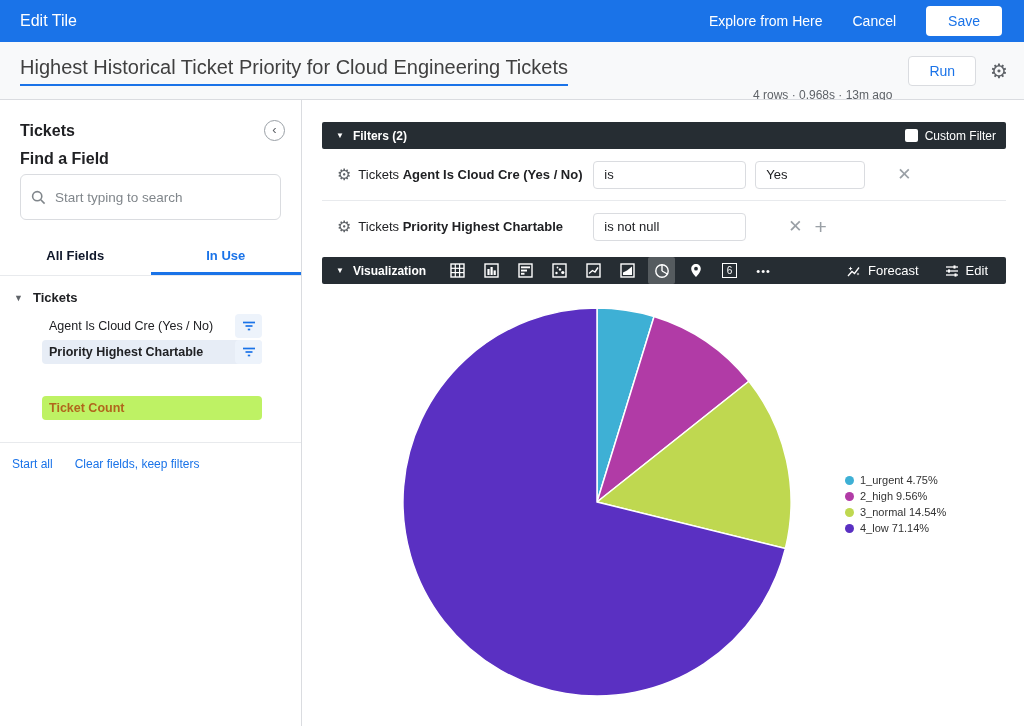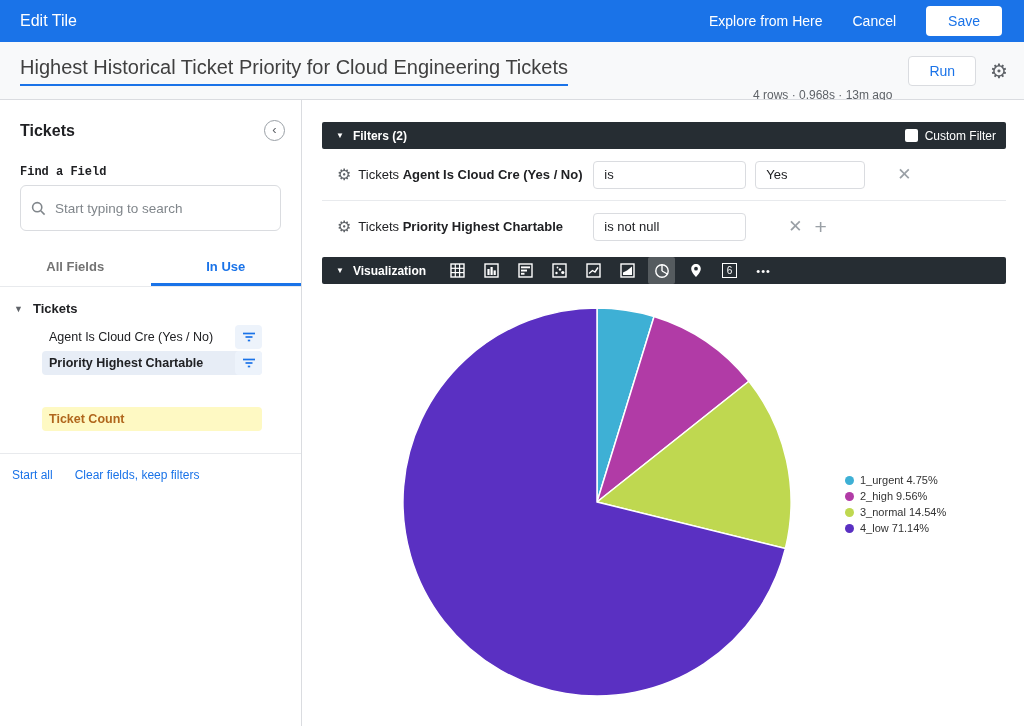--- a/index.html
+++ b/index.html
@@ -30,41 +30,41 @@
   .content { display:flex; height:626px; }
 
   
   .sidebar { width:302px; flex:0 0 302px; border-right:1px solid #dadce0;
     padding-top:20px; background:#fff; }
   .sb-head { display:flex; align-items:center; padding:0 16px 0 20px; }
   .sb-title { font-size:16px; font-weight:600; color:#202124; }
   .collapse-circle { margin-left:auto; width:21px; height:21px; border:1px solid #9aa0a6;
     border-radius:50%; display:flex; align-items:center; justify-content:center;
     color:#5f6368; font-size:13px; cursor:pointer; line-height:1; padding-bottom:2px;}
-  .sb-find { font-size:12px; font-weight:600; color:#202124; margin:24px 20px 6px;font-family:Liberation Mono, monospace; }
+  .sb-find { font-size:16px; font-weight:600; color:#202124; margin:9px 20px 6px; }
   .search-box { margin:0 20px; height:46px; border:1px solid #dadce0; border-radius:6px;
     display:flex; align-items:center; padding:0 10px; background:#fff; }
   .search-box svg { flex:0 0 15px; }
   .search-input { border:none; outline:none; flex:1; margin-left:9px; font-size:13.5px;
     color:#202124; background:transparent; font-family:"Liberation Sans",sans-serif;}
   .search-input::placeholder { color:#80868b; }
   .sb-tabs { display:flex; margin-top:22px; border-bottom:1px solid #e8eaed; }
   .sb-tab { flex:1; text-align:center; font-size:13px; font-weight:600; padding:6px 0 9px;
-    cursor:pointer; color:#737373; border-bottom:3px solid transparent; }
+    cursor:pointer; color:#0f172a; border-bottom:3px solid transparent; }
   .sb-tab.active { color:#1a73e8; border-bottom-color:#1a73e8; }
   .tree { padding-top:14px; }
   .tree-group { display:flex; align-items:center; padding-left:14px; margin-bottom:9px; cursor:pointer;}
   .tree-caret { font-size:9px; color:#5f6368; width:19px; }
   .tree-group-label { font-size:13px; font-weight:700; color:#202124; }
   .field-row { margin:0 0 2px 42px; width:220px; height:24px; border-radius:4px;
     display:flex; align-items:center; padding-left:7px; cursor:pointer; }
   .field-label { font-size:12.5px; color:#202124; flex:1; white-space:nowrap; }
   .row-1 { background:#e7edf6; }
   .row-1 .field-label { font-weight:700; }
-  .row-2 { background:#fef9c3;margin-top:32px; }
+  .row-2 { background:#bef264;margin-top:32px; }
   .row-2 .field-label { font-weight:700; color:#b0661c; }
   .field-filter-btn { width:27px; height:24px; background:#edf3fb; border-radius:4px;
     display:flex; align-items:center; justify-content:center; cursor:pointer; }
   .sb-divider { border-top:1px solid #e8eaed; margin-top:22px; }
   .sb-links { display:flex; gap:22px; padding:14px 12px; }
   .sb-link { font-size:12px; font-weight:500; color:#1a73e8; cursor:pointer; white-space:nowrap;}
 
   
   .main { flex:1; padding:22px 18px 0 20px; position:relative; background:#fff; }
   .dark-bar { height:27px; background:#262d33; border-radius:2px; display:flex;
@@ -91,21 +91,21 @@
   .row-divider { border-top:1px solid #e8eaed; }
 
   .viz-bar { margin-top:5px; }
   .viz-icons { display:flex; align-items:center; gap:7px; margin-left:18px; }
   .viz-cell { width:27px; height:27px; display:flex; align-items:center; justify-content:center;
     cursor:pointer; border-radius:2px; }
   .viz-cell.selected { background:rgba(255,255,255,0.22); }
   .viz-six { width:15px; height:15px; border:1px solid #fff; display:flex; align-items:center;
     justify-content:center; font-size:10px; color:#fff; }
   .viz-more { color:#fff; font-size:11px; letter-spacing:1px; }
-  .viz-right { margin-left:auto; display:flex; align-items:center; gap:26px; padding-right:8px;flex-direction:column; }
+  .viz-right { margin-left:auto; display:flex; align-items:center; gap:26px; padding-right:8px; }
   .viz-action { display:flex; align-items:center; gap:7px; font-size:13px; color:#fff; cursor:pointer;}
 
   .chart-area { position:relative; height:444px; }
   .pie-svg { position:absolute; left:78px; top:21px; width:394px; height:394px; }
   .legend { position:absolute; left:523px; top:190px; }
   .legend-row { display:flex; align-items:center; margin-bottom:4px; cursor:pointer; }
   .legend-dot { width:9px; height:9px; border-radius:50%; margin-right:6px; flex:0 0 9px; }
   .legend-row span:last-child { font-size:11px; color:#333; white-space:nowrap; }
 </style>
 </head>

